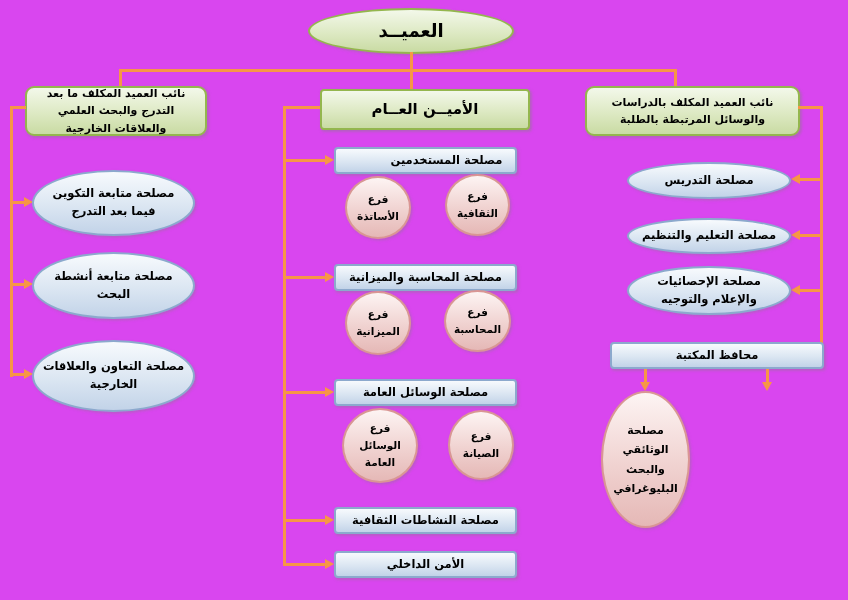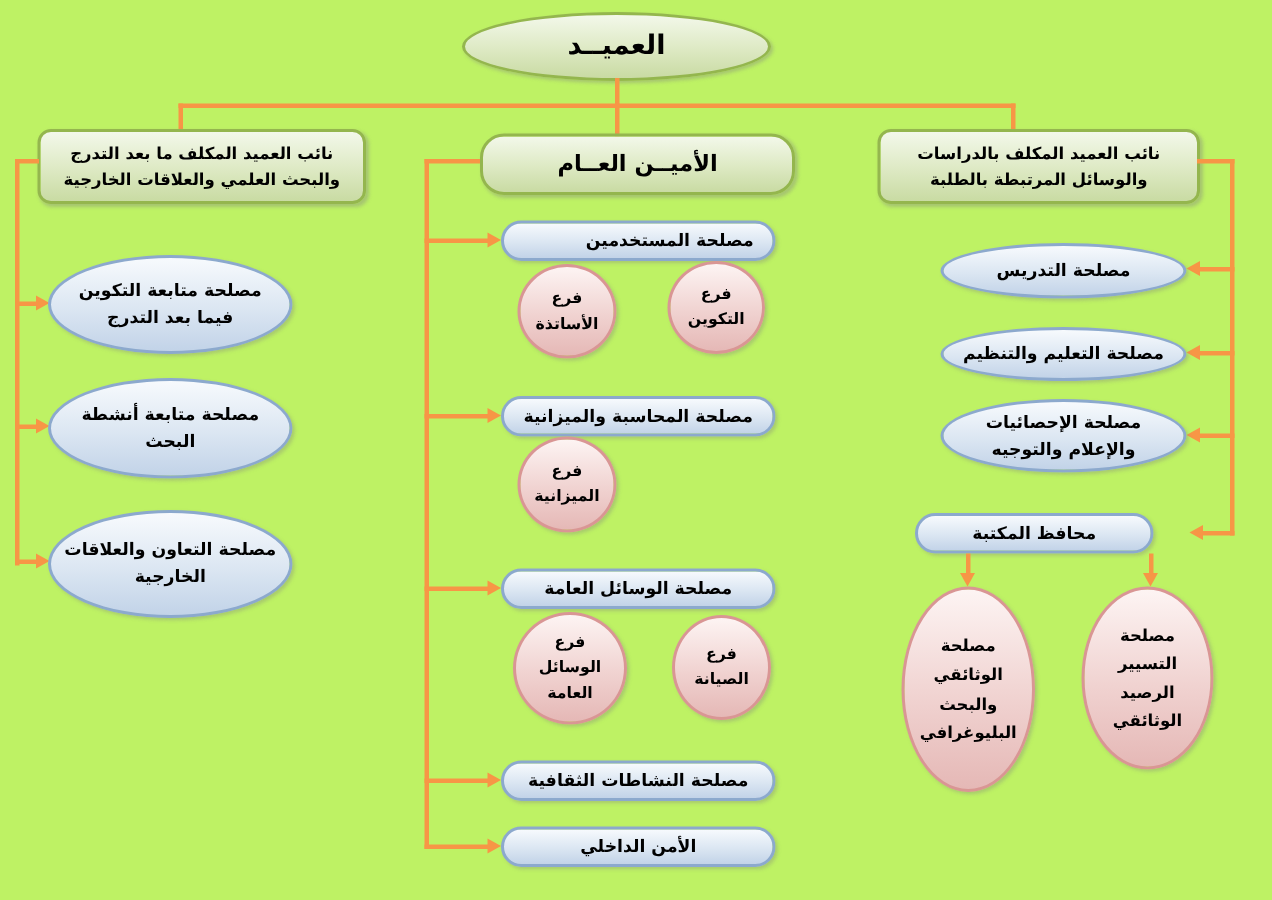--- a/index.html
+++ b/index.html
@@ -1,17 +1,17 @@
 <!DOCTYPE html>
 <html lang="ar"><head>
 <meta charset="utf-8">
 <style>
   html,body{margin:0;padding:0;background:#fff;}
   #canvas{
-    position:relative;width:848px;height:600px;background:#bef264;overflow:hidden;
+    position:relative;width:848px;height:600px;background:#d946ef;overflow:hidden;
     font-family:"DejaVu Sans",sans-serif;
   }
   .node{
     position:absolute;display:flex;align-items:center;justify-content:center;
     text-align:center;font-weight:bold;color:#000;box-sizing:border-box;
     padding:2px 6px;line-height:1.55;
   }
   .green{
     background:linear-gradient(180deg,#f3f8ea 0%,#dde9c3 55%,#c9dba3 100%);
     border:2px solid #94b64e;
@@ -22,21 +22,21 @@
     border:2px solid #8ca9cd;
     box-shadow:1.5px 1.5px 2.5px rgba(130,130,130,.35);
   }
   .pink{
     background:linear-gradient(180deg,#fdf4f3 0%,#f0d2d0 55%,#e5b8b6 100%);
     border:2px solid #d99694;
     box-shadow:1.5px 1.5px 2.5px rgba(130,130,130,.35);
   }
   .ellipse{border-radius:50%;}
   .rounded{border-radius:9px;}
-  .rounded-sm{border-radius:16px;}
+  .rounded-sm{border-radius:4px;}
   .hl,.vl{position:absolute;background:#f79646;}
   .hl{height:3px;}
   .vl{width:3px;}
   .arr{position:absolute;width:0;height:0;}
   .arr-r{border-top:5px solid transparent;border-bottom:5px solid transparent;border-left:9px solid #f79646;}
   .arr-l{border-top:5px solid transparent;border-bottom:5px solid transparent;border-right:9px solid #f79646;}
   .arr-d{border-left:5px solid transparent;border-right:5px solid transparent;border-top:9px solid #f79646;}
   .fs-dean{font-size:18px;letter-spacing:1px;}
   .fs-head{font-size:11px;}
   .fs-mid{font-size:15px;}
@@ -50,21 +50,21 @@
 <div id="canvas">
 
   <div class="node green ellipse fs-dean" dir="rtl" style="left:308px;top:8px;width:206px;height:46px;">العميــد</div>
 
   <div class="vl" style="left:410px;top:52px;height:18px;"></div>
   <div class="hl" style="left:119px;top:69px;width:558px;"></div>
   <div class="vl" style="left:119px;top:69px;height:19px;"></div>
   <div class="vl" style="left:410px;top:69px;height:22px;"></div>
   <div class="vl" style="left:674px;top:69px;height:19px;"></div>
 
-  <div class="node green rounded fs-head" dir="rtl" style="left:25px;top:86px;width:219px;height:50px;">نائب العميد المكلف ما بعد التدرج والبحث العلمي والعلاقات الخارجية</div>
+  <div class="node green rounded fs-head" dir="rtl" style="left:25px;top:86px;width:182px;height:50px;">نائب العميد المكلف ما بعد التدرج والبحث العلمي والعلاقات الخارجية</div>
 
   <div class="hl" style="left:10px;top:106px;width:16px;"></div>
   <div class="vl" style="left:10px;top:106px;height:271px;"></div>
 
   <div class="hl" style="left:10px;top:201px;width:15px;"></div>
   <div class="arr arr-r" style="left:24px;top:197px;"></div>
   <div class="hl" style="left:10px;top:283px;width:15px;"></div>
   <div class="arr arr-r" style="left:24px;top:279px;"></div>
   <div class="hl" style="left:10px;top:373px;width:15px;"></div>
   <div class="arr arr-r" style="left:24px;top:369px;"></div>
@@ -84,24 +84,25 @@
   <div class="arr arr-r" style="left:325px;top:272px;"></div>
   <div class="hl" style="left:283px;top:391px;width:43px;"></div>
   <div class="arr arr-r" style="left:325px;top:387px;"></div>
   <div class="hl" style="left:283px;top:519px;width:43px;"></div>
   <div class="arr arr-r" style="left:325px;top:515px;"></div>
   <div class="hl" style="left:283px;top:563px;width:43px;"></div>
   <div class="arr arr-r" style="left:325px;top:559px;"></div>
 
   <div class="node blue rounded-sm fs-item" dir="rtl" style="left:334px;top:147px;width:183px;height:27px;padding-left:48px;">مصلحة المستخدمين</div>
   <div class="node pink ellipse fs-sub" dir="rtl" style="left:345px;top:176px;width:66px;height:63px;">فرع الأساتذة</div>
-  <div class="node pink ellipse fs-sub" dir="rtl" style="left:445px;top:174px;width:65px;height:62px;">فرع التكوين</div>
+  <div class="node pink ellipse fs-sub" dir="rtl" style="left:445px;top:174px;width:65px;height:62px;">فرع الثقافية</div>
 
   <div class="node blue rounded-sm fs-item" dir="rtl" style="left:334px;top:264px;width:183px;height:27px;">مصلحة المحاسبة والميزانية</div>
   <div class="node pink ellipse fs-sub" dir="rtl" style="left:345px;top:291px;width:66px;height:64px;">فرع الميزانية</div>
+  <div class="node pink ellipse fs-sub" dir="rtl" style="left:444px;top:290px;width:67px;height:62px;">فرع المحاسبة</div>
 
   <div class="node blue rounded-sm fs-item" dir="rtl" style="left:334px;top:379px;width:183px;height:27px;">مصلحة الوسائل العامة</div>
   <div class="node pink ellipse fs-sub" dir="rtl" style="left:448px;top:410px;width:66px;height:70px;">فرع الصيانة</div>
   <div class="node pink ellipse fs-sub" dir="rtl" style="left:342px;top:408px;width:76px;height:75px;">فرع الوسائل العامة</div>
 
   <div class="node blue rounded-sm fs-item" dir="rtl" style="left:334px;top:507px;width:183px;height:27px;">مصلحة النشاطات الثقافية</div>
   <div class="node blue rounded-sm fs-item" dir="rtl" style="left:334px;top:551px;width:183px;height:27px;">الأمن الداخلي</div>
 
   <div class="node green rounded fs-head" dir="rtl" style="left:585px;top:86px;width:215px;height:50px;">نائب العميد المكلف بالدراسات والوسائل المرتبطة بالطلبة</div>
 
@@ -113,23 +114,22 @@
   <div class="hl" style="left:800px;top:234px;width:23px;"></div>
   <div class="arr arr-l" style="left:791px;top:230px;"></div>
   <div class="hl" style="left:800px;top:289px;width:23px;"></div>
   <div class="arr arr-l" style="left:791px;top:285px;"></div>
   <div class="hl" style="left:802px;top:354px;width:21px;"></div>
   <div class="arr arr-l" style="left:793px;top:350px;"></div>
 
   <div class="node blue ellipse fs-item" dir="rtl" style="left:627px;top:218px;width:164px;height:36px;">مصلحة التعليم والتنظيم</div>
   <div class="node blue ellipse fs-item" dir="rtl" style="left:627px;top:162px;width:164px;height:37px;">مصلحة التدريس</div>
   <div class="node blue ellipse fs-item" dir="rtl" style="left:627px;top:266px;width:164px;height:49px;">مصلحة الإحصائيات والإعلام والتوجيه</div>
-  <div class="node blue rounded-sm fs-item" dir="rtl" style="left:610px;top:342px;width:159px;height:27px;">محافظ المكتبة</div>
+  <div class="node blue rounded-sm fs-item" dir="rtl" style="left:610px;top:342px;width:214px;height:27px;">محافظ المكتبة</div>
 
   <div class="vl" style="left:644px;top:369px;height:14px;"></div>
   <div class="arr arr-d" style="left:640px;top:382px;"></div>
   <div class="vl" style="left:766px;top:369px;height:14px;"></div>
   <div class="arr arr-d" style="left:762px;top:382px;"></div>
 
   <div class="node pink ellipse fs-oval" dir="rtl" style="left:601px;top:391px;width:89px;height:137px;">مصلحة الوثائقي والبحث البليوغرافي</div>
-  <div class="node pink ellipse fs-oval" dir="rtl" style="left:721px;top:391px;width:88px;height:122px;">مصلحة التسيير الرصيد الوثائقي</div>
 
 </div>
 
 </body></html>

